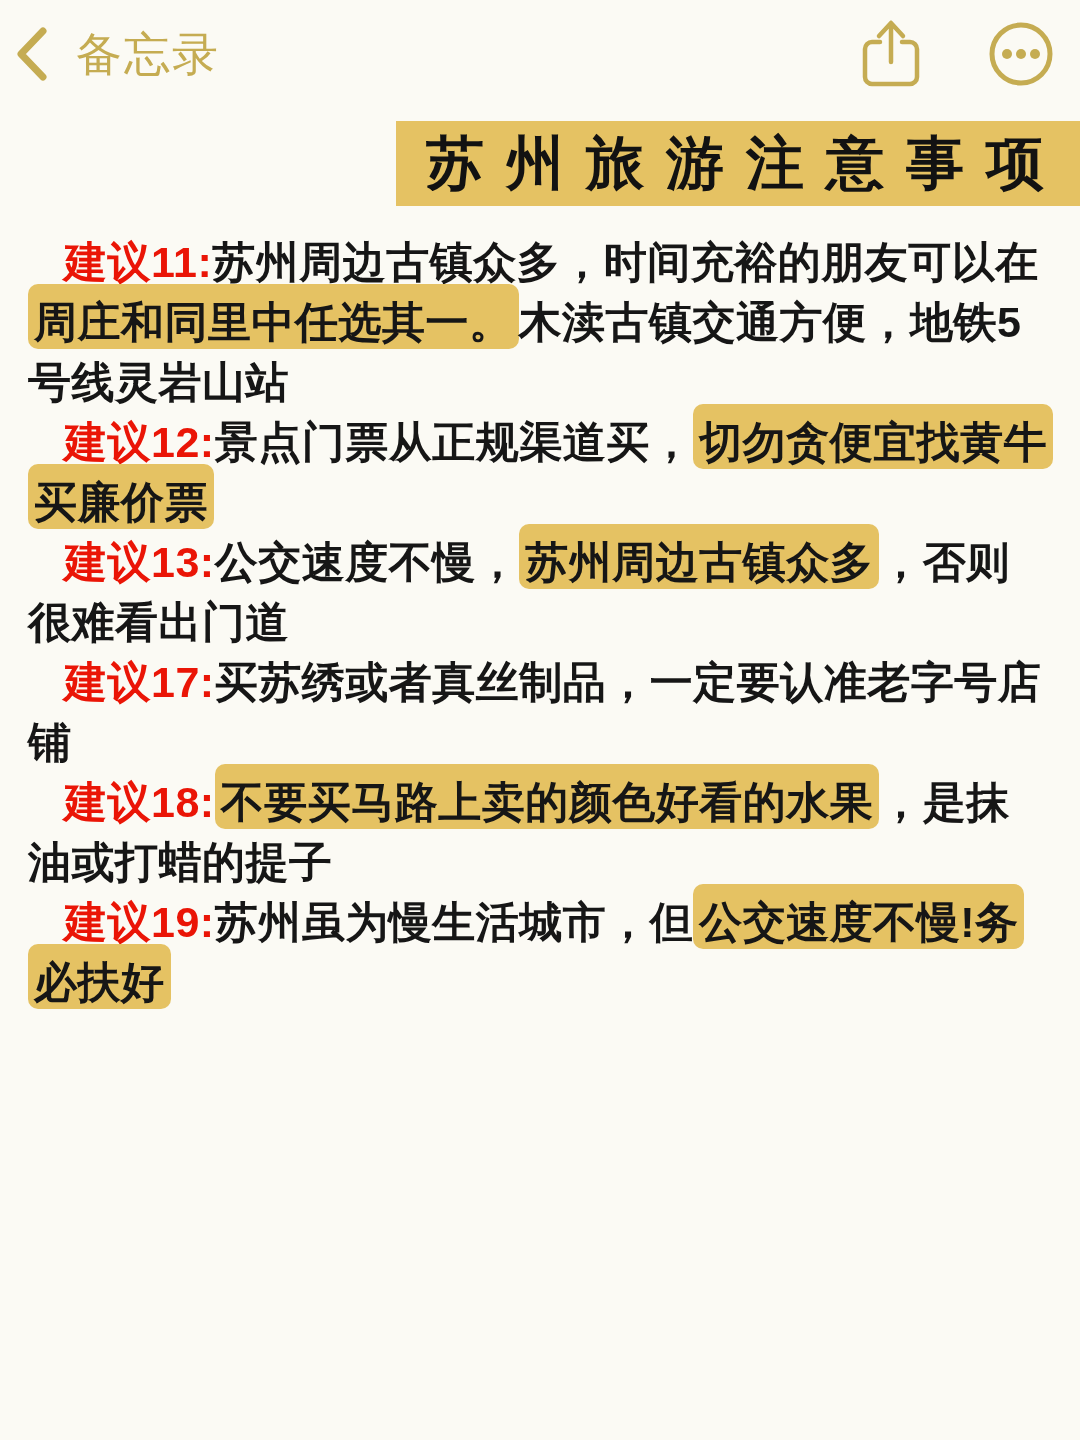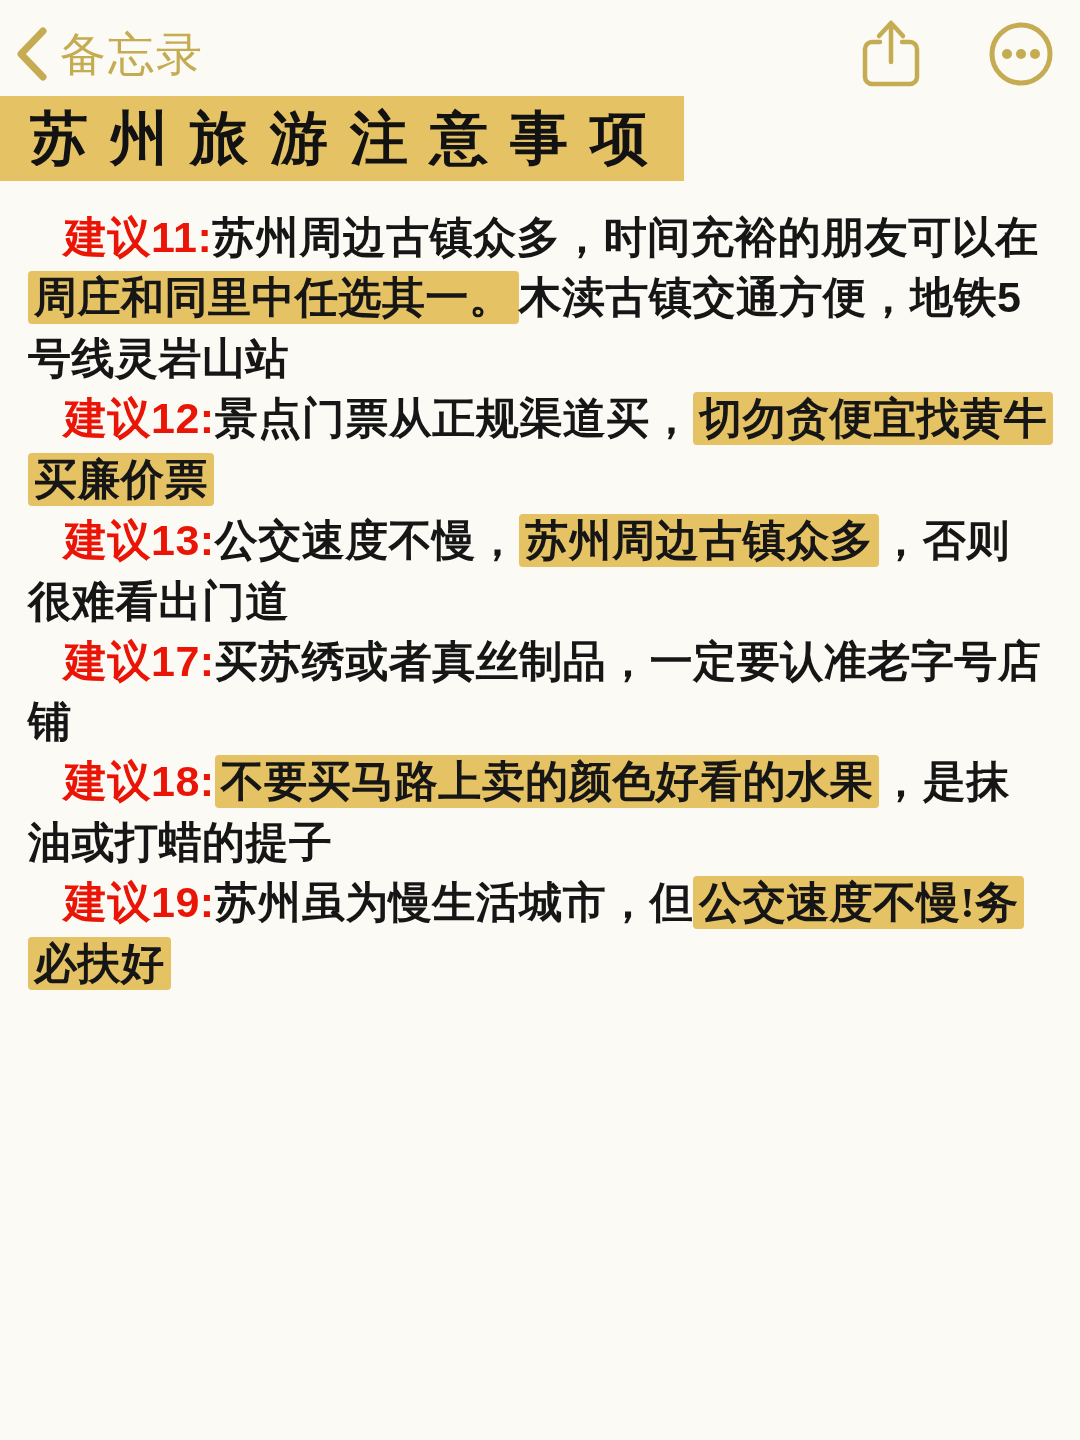--- a/index.html
+++ b/index.html
@@ -18,21 +18,21 @@
     display: flex;
     align-items: center;
     justify-content: space-between;
     padding: 18px 20px 6px 14px;
     height: 72px;
     box-sizing: content-box;
   }
   .back {
     display: flex;
     align-items: center;
-    gap: 12px;
+    gap: 28px;
     color: var(--accent, #c5ac52);
     cursor: pointer;
   }
   .chev svg { display: block; }
   .back-label {
     font-size: 46px;
     line-height: 1;
     color: var(--accent, #c5ac52);
     letter-spacing: 2px;
   }
@@ -40,22 +40,22 @@
     display: flex;
     align-items: center;
     gap: 66px;
     padding-right: 6px;
   }
   .nav-icon { display: block; cursor: pointer; }
   .nav-icon svg { display: block; }
 
   
   .title-row {
-    margin: 0 0 0 0;
-    text-align: left;
+    margin: 25px 0 0 0;
+    text-align: right;
   }
   .title-hl {
     display: inline-block;
     background: var(--gold, #e5c263);
     color: #121212;
     font-size: 58px;
     font-weight: bold;
     letter-spacing: 22px;
     padding: 12px 14px 12px 30px;
     line-height: 1.05;
@@ -70,25 +70,24 @@
     letter-spacing: 0.5px;
   }
   .tips p { margin: 0; padding: 0; }
   .tip-label {
     color: var(--red, #ea1506);
     font-weight: 700;
     margin-left: 36px;
   }
   .hl {
     background: var(--gold, #e5c263);
-    border-radius: 4px;
-    padding: 3px 6px 3px 6px;
+    border-radius: 10px;
+    padding: 14px 6px 3px 6px;
     -webkit-box-decoration-break: clone;
     box-decoration-break: clone;
-    font-family: Liberation Serif, serif;
   }
 </style>
 </head>
 <body>
 
 <div class="page">
 
   <header class="navbar">
     <div class="back">
       <span class="chev">

